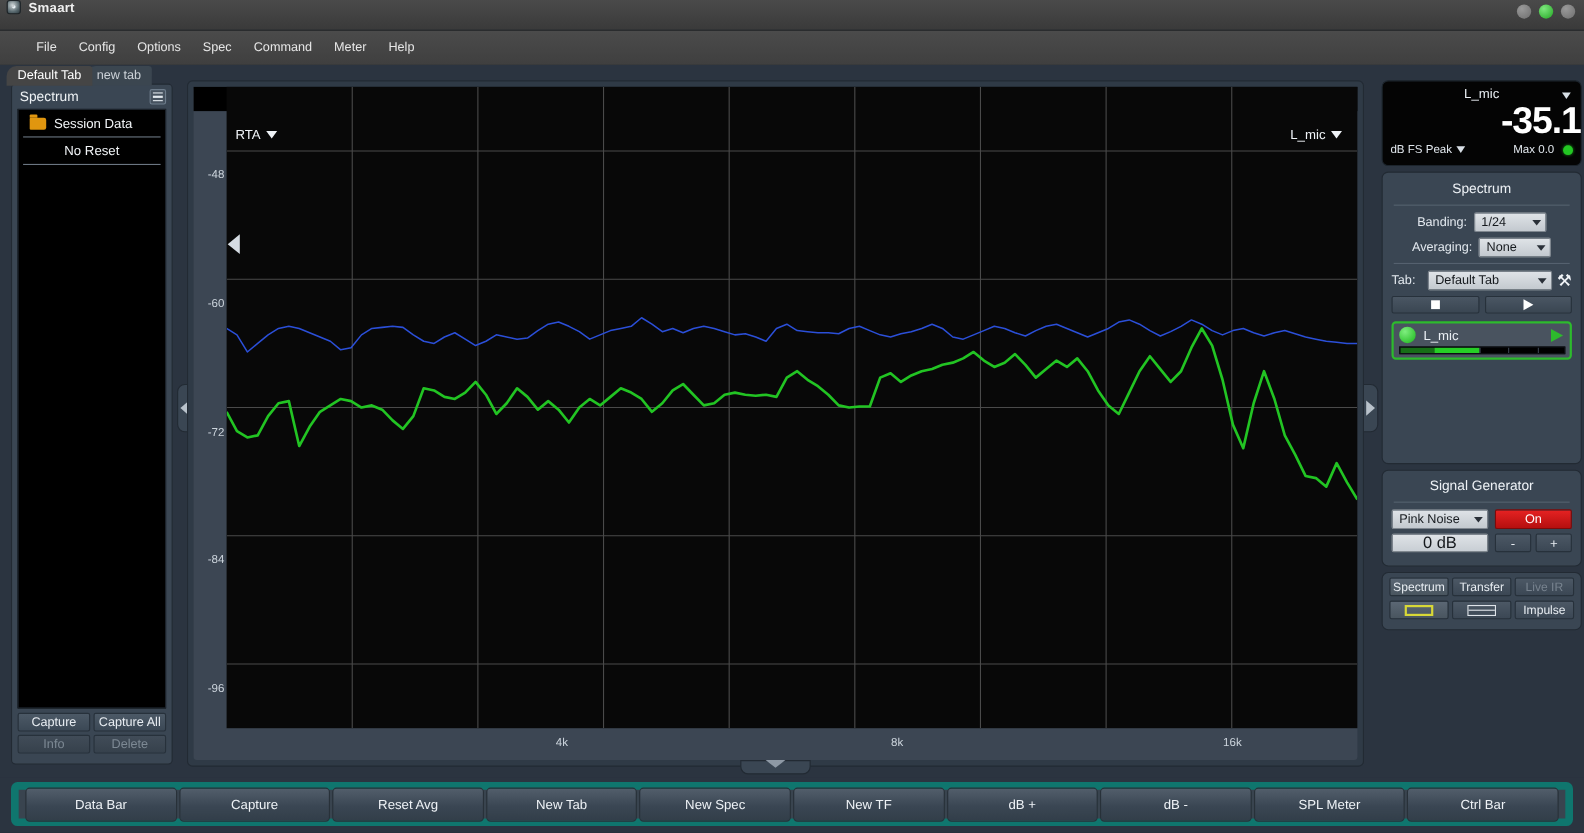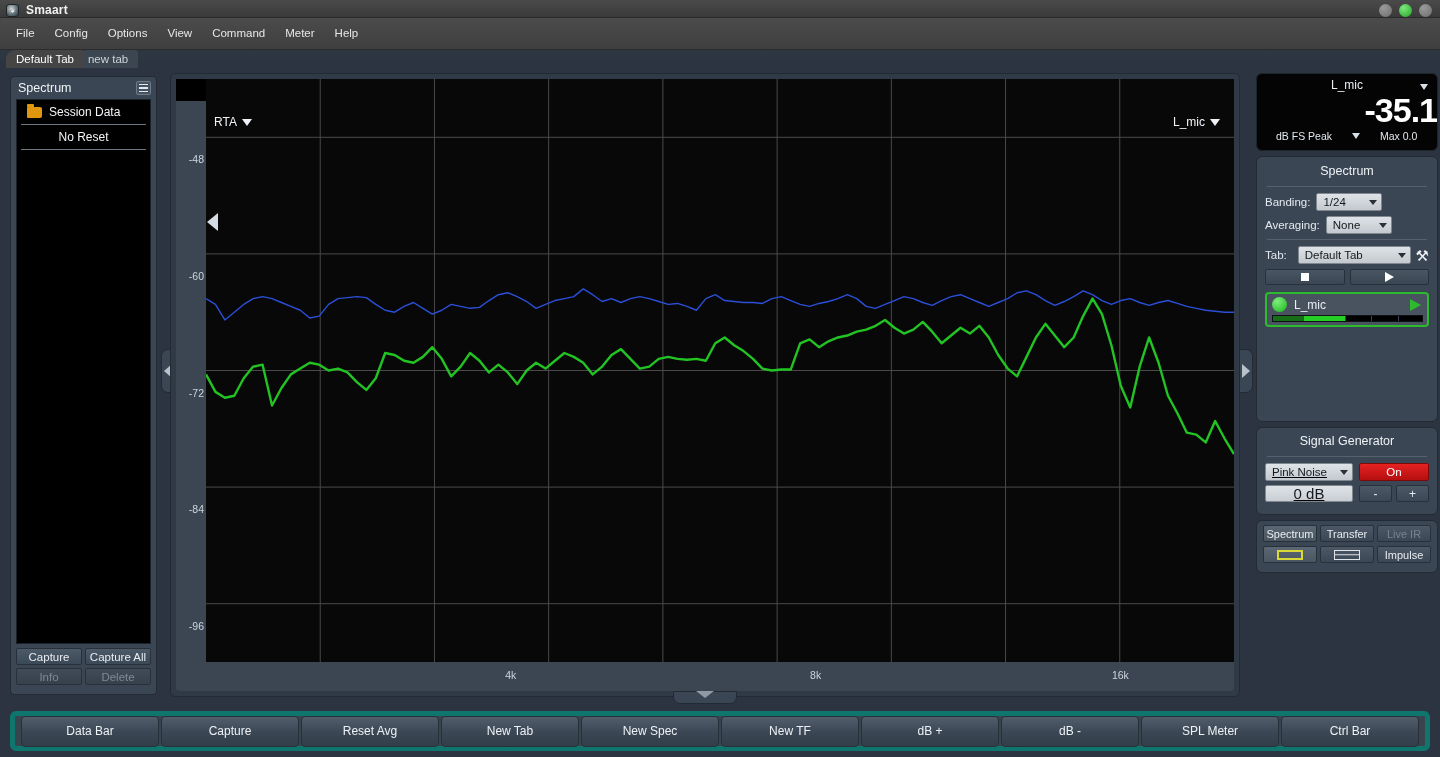--- a/index.html
+++ b/index.html
@@ -7,24 +7,24 @@
     width: 1440px; height: 757px;
     background: #2b3440;
     font-family: "Liberation Sans", sans-serif;
     overflow: hidden;
     -webkit-font-smoothing: antialiased;
   }
   body { position: relative; }
 
   
   #titlebar {
-    height: 18px; width: 100%;
+    height: 28px; width: 100%;
     background: linear-gradient(#4a4a4a, #3a3a3a);
     border-bottom: 1px solid #2a2a2a;
-    display: flex; align-items: flex-end;
+    display: flex; align-items: flex-start;
     position: relative;
   }
   #app-icon {
     width: 13px; height: 13px; margin-left: 6px; border-radius: 3px;
     background: radial-gradient(circle at 40% 35%, #cfd6d8, #5a6a70 60%, #2c3a40);
     border: 1px solid #1d2428;
     display: flex; align-items: center; justify-content: center;
     font-size: 7px; color: #e8f0f4;
   }
   #app-title { font-size: 12px; color: #f0f0f0; font-weight: bold; margin-left: 7px; letter-spacing: .2px; }
@@ -33,21 +33,21 @@
           justify-content: center; font-size: 10px; line-height: 1; color: #2c2c2c; font-weight: bold; }
   .wbtn.min { background: radial-gradient(circle at 35% 30%, #9a9a9a, #6e6e6e); }
   .wbtn.max { background: radial-gradient(circle at 35% 30%, #7ee87e, #22a522); }
   .wbtn.close { background: radial-gradient(circle at 35% 30%, #9a9a9a, #6e6e6e); }
 
   
   #menubar {
     height: 32px; width: 100%;
     background: linear-gradient(#4b4b4b, #3f3f3f);
     border-bottom: 1px solid #2b2b2b;
-    display: flex; align-items: center; padding-left: 6px;
+    display: flex; align-items: center; padding-left: 23px;
   }
   .menu-item { font-size: 11.5px; color: #e6e6e6; padding: 0 10px; line-height: 19px; }
 
   
   #tabstrip {
     height: 19px; width: 100%;
     background: #2c3742;
     display: flex; align-items: flex-end; padding-left: 6px;
     border-bottom: 1px solid #202830;
   }
@@ -166,35 +166,35 @@
 
   
   #level-readout {
     height: 78px; background: #040404; border: 1px solid #1c242c; border-radius: 6px;
     position: relative; margin-bottom: 5px;
   }
   #lr-name { text-align: center; font-size: 12px; color: #e9eef3; padding-top: 4px; }
   #lr-caret { position: absolute; right: 9px; top: 10px; }
   .caret-dn.sm { border-left: 4px solid transparent; border-right: 4px solid transparent; border-top: 6px solid #d8dfe6; }
   #lr-value { text-align: right; font-size: 34px; font-weight: bold; color: #ffffff; line-height: 36px; letter-spacing: -1px; }
-  #lr-foot { display: flex; align-items: center; padding: 0 19px; font-size: 10.5px; color: #e2e8ee; gap: 20px; margin-top: 2px; }
+  #lr-foot { display: flex; align-items: center; padding: 0 7px; font-size: 10.5px; color: #e2e8ee; gap: 4px; margin-top: 2px; }
   #lr-unit { white-space: nowrap; }
   #lr-max { margin-left: auto; margin-right: 4px; white-space: nowrap; }
   #lr-led { width: 9px; height: 9px; border-radius: 50%; background: #23c723; box-shadow: 0 0 3px #1c9c1c; }
 
   
   #spectrum-panel {
     background: #3a4653; border: 1px solid #222a33; border-radius: 6px;
     padding: 5px 8px 8px; margin-bottom: 5px; height: 266px;
   }
   .panel-title { text-align: center; font-size: 12.5px; color: #eef2f6; padding: 2px 0 5px; }
   .hr { height: 1px; background: #55616f; margin: 3px 2px 6px; }
   .ctl-row { display: flex; align-items: center; margin-bottom: 5px; }
   .ctl-label { font-size: 11.5px; color: #e3e9ef; margin-right: 6px; }
-  .ctl-row.right { justify-content: flex-start; }
+  .ctl-row.right { justify-content: center; }
   .combo {
     background: linear-gradient(#dfe3e7, #c3c9cf); border: 1px solid #7f878f; border-radius: 2px;
     height: 18px; display: flex; align-items: center; color: #15191d; font-size: 11.5px;
     padding: 0 4px 0 6px; min-width: 66px; justify-content: space-between;
   }
   .combo .cv { white-space: nowrap; }
   .caret-dn.dark { border-left: 4px solid transparent; border-right: 4px solid transparent; border-top: 5px solid #2a3038; margin-left: 8px; }
   #tab-row { display: flex; align-items: center; gap: 5px; margin-bottom: 5px; }
   #tab-combo { flex: 1; }
   #tools-icon { font-size: 15px; color: #f2f5f8; line-height: 1; }
@@ -221,21 +221,21 @@
   .meter .fill-dark { position: absolute; left: 0; top: 0; bottom: 0; background: #176e17; }
   .meter .fill-bright { position: absolute; top: 0; bottom: 0; background: #26cf26; }
   .meter .tick { position: absolute; top: 0; bottom: 0; width: 1px; background: #3a4452; }
 
   
   #siggen {
     background: #3a4653; border: 1px solid #222a33; border-radius: 6px;
     padding: 4px 8px 8px; margin-bottom: 5px;
   }
   .sg-row { display: flex; gap: 6px; margin-bottom: 4px; }
-  .sg-left { flex: 1; text-decoration: underline; }
+  .sg-left { flex: 1; }
   .sg-combo { width: 100%; }
   .on-btn {
     width: 70px; height: 18px; background: linear-gradient(#e52222, #b50f0f);
     border: 1px solid #7d0a0a; border-radius: 2px; color: #fff;
     font-size: 11.5px; display: flex; align-items: center; justify-content: center;
   }
   .gain-field {
     height: 17px; background: linear-gradient(#dfe3e7, #c8ced4); border: 1px solid #80888f;
     border-radius: 2px; color: #15191d; font-size: 15px;
     display: flex; align-items: center; justify-content: center;
@@ -262,21 +262,21 @@
   .layout-single { width: 26px; height: 10px; border: 2px solid #d8d837; }
   .layout-split { width: 26px; height: 10px; border: 1.5px solid #dfe4ea; position: relative; }
   .layout-split:after { content: ""; position: absolute; left: 0; right: 0; top: 50%; height: 1.5px; background: #dfe4ea; transform: translateY(-50%); }
 
   
   #ctrlbar {
     position: absolute; left: 0; right: 0; bottom: 0; height: 50px;
     background: #2b3440; padding: 4px 10px 6px;
   }
   #ctrlbar-inner {
-    height: 40px; background: #39444f; border: 5px solid #0f766e; border-radius: 6px;
+    height: 40px; background: #39444f; border: 7px solid #0f766e; border-radius: 6px;
     display: flex; align-items: center; gap: 2px; padding: 4px 6px;
   }
   .cbtn {
     flex: 1; height: 31px; background: linear-gradient(#525e6b, #3a4653 55%, #323e49);
     border: 1px solid #283139; border-radius: 4px; color: #eef2f6; font-size: 12px;
     display: flex; align-items: center; justify-content: center;
   }
 </style>
 </head>
 <body>
@@ -288,21 +288,21 @@
     <div class="wbtn min"></div>
     <div class="wbtn max"></div>
     <div class="wbtn close"></div>
   </div>
 </div>
 
 <div id="menubar">
   <div class="menu-item">File</div>
   <div class="menu-item">Config</div>
   <div class="menu-item">Options</div>
-  <div class="menu-item">View</div>
+  <div class="menu-item">Spec</div>
   <div class="menu-item">Command</div>
   <div class="menu-item">Meter</div>
   <div class="menu-item">Help</div>
 </div>
 
 <div id="tabstrip">
   <div class="doc-tab active">Default Tab</div>
   <div class="doc-tab inactive">new tab</div>
 </div>
 

